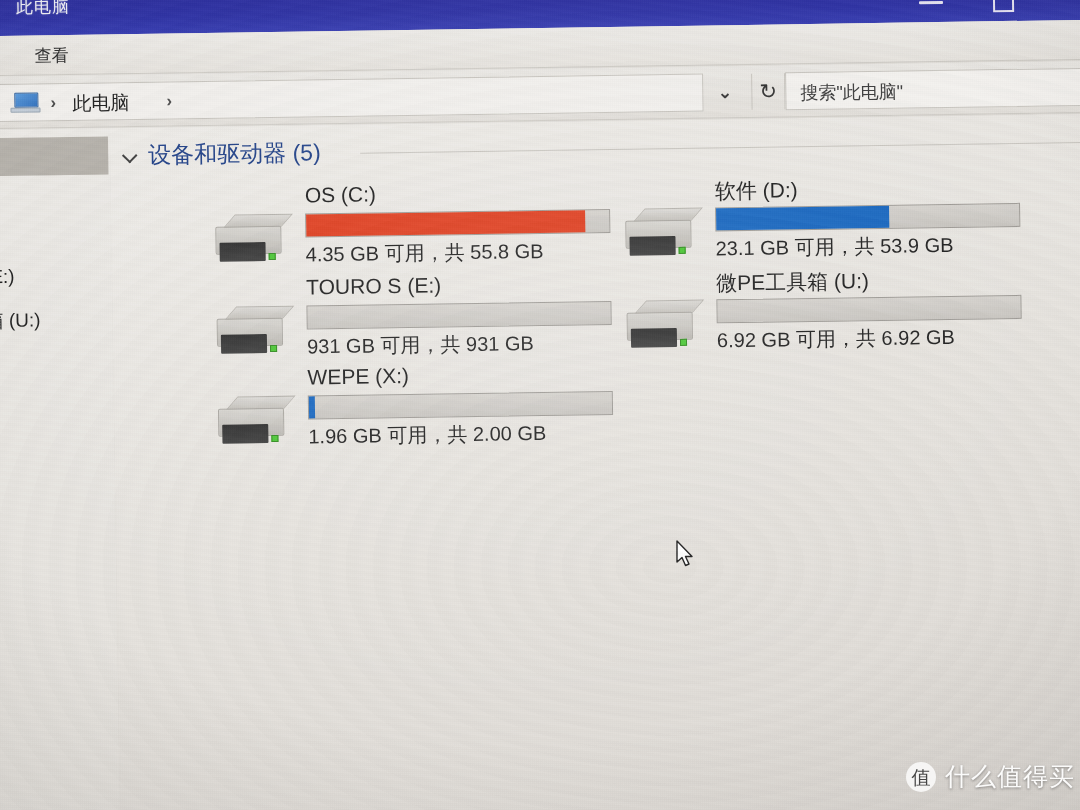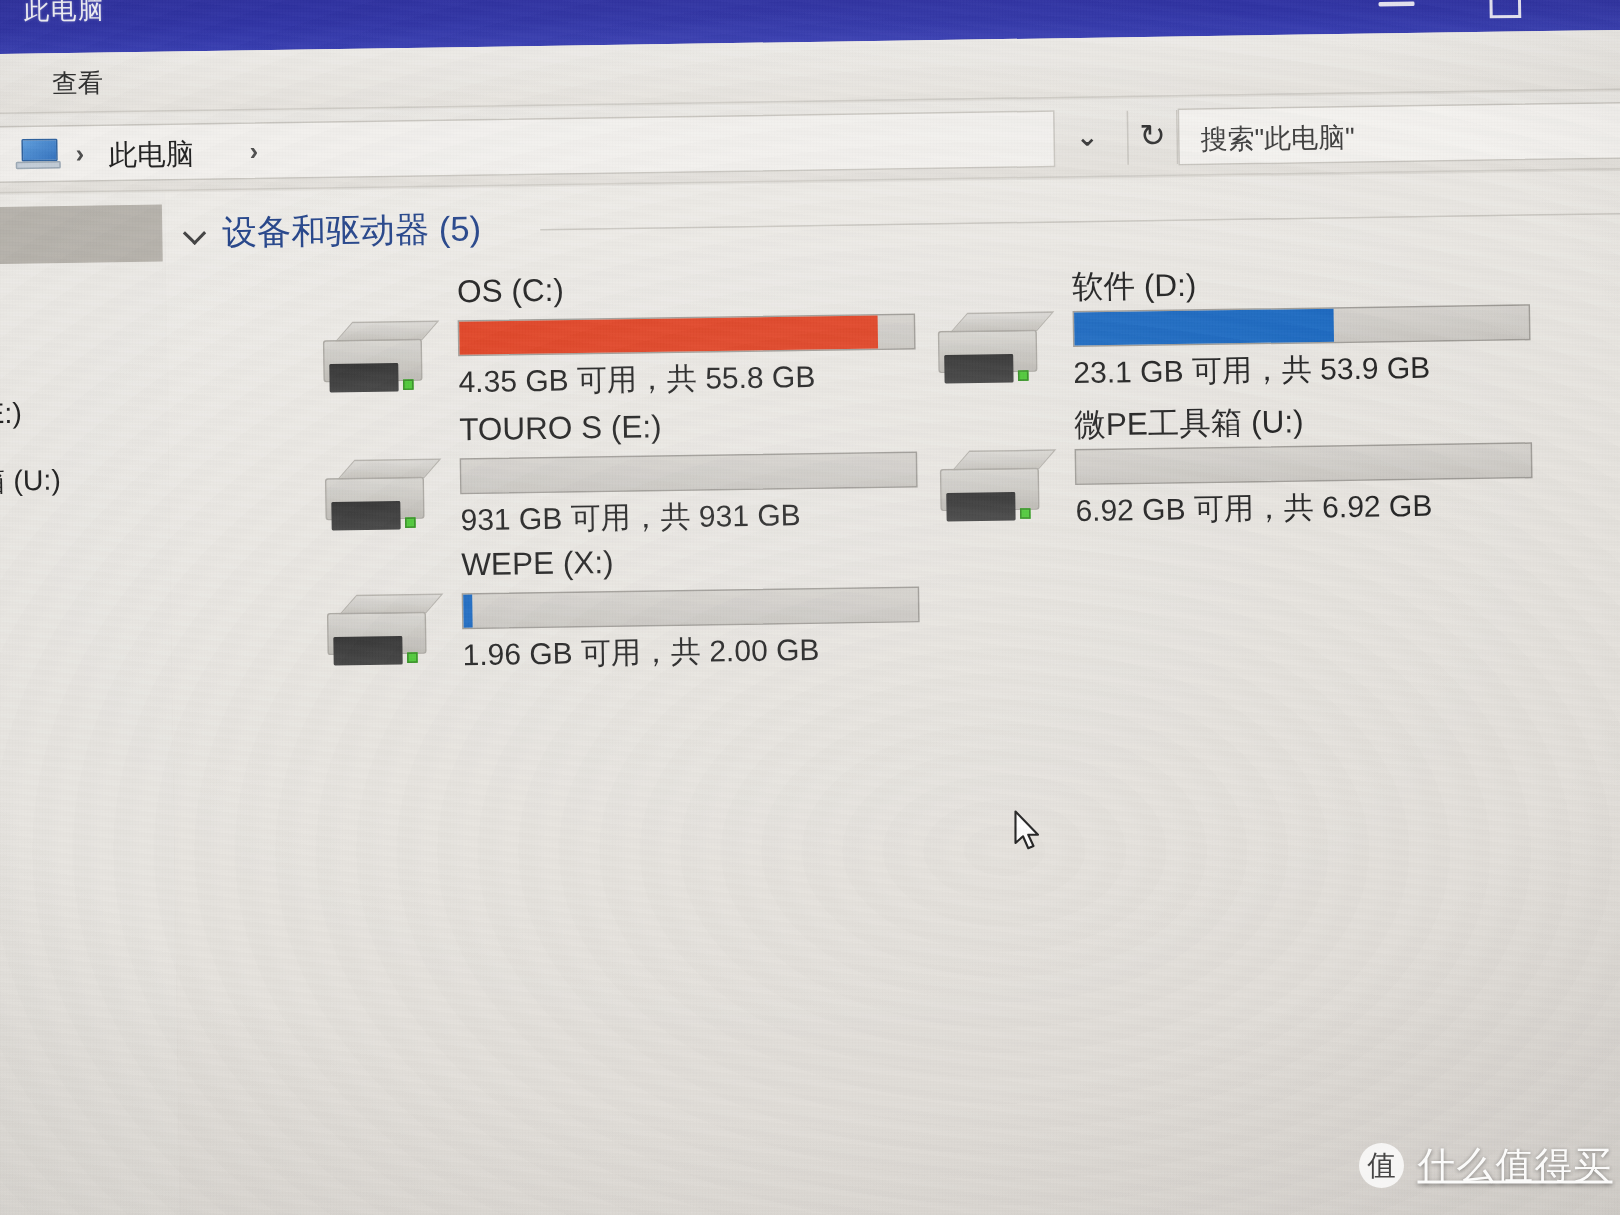--- a/index.html
+++ b/index.html
@@ -261,21 +261,20 @@
     width: 30px; height: 30px; border-radius: 50%;
     background: rgba(255,255,255,.85);
     color: #3a3a3a;
     font-size: 19px; line-height: 30px; text-align: center;
     font-family: "DejaVu Sans", sans-serif;
   }
   #watermark-text {
     font-size: 25px; color: #ffffff;
     text-shadow: 0 1px 3px rgba(0,0,0,.45);
     letter-spacing: 1px;
-    text-decoration: underline;
   }
 
   
   #vignette {
     position: absolute; inset: 0; z-index: 50;
     pointer-events: none;
     background:
       radial-gradient(ellipse 120% 110% at 48% 42%,
         rgba(255,255,255,.10) 0%,
         rgba(255,255,255,0) 45%,

